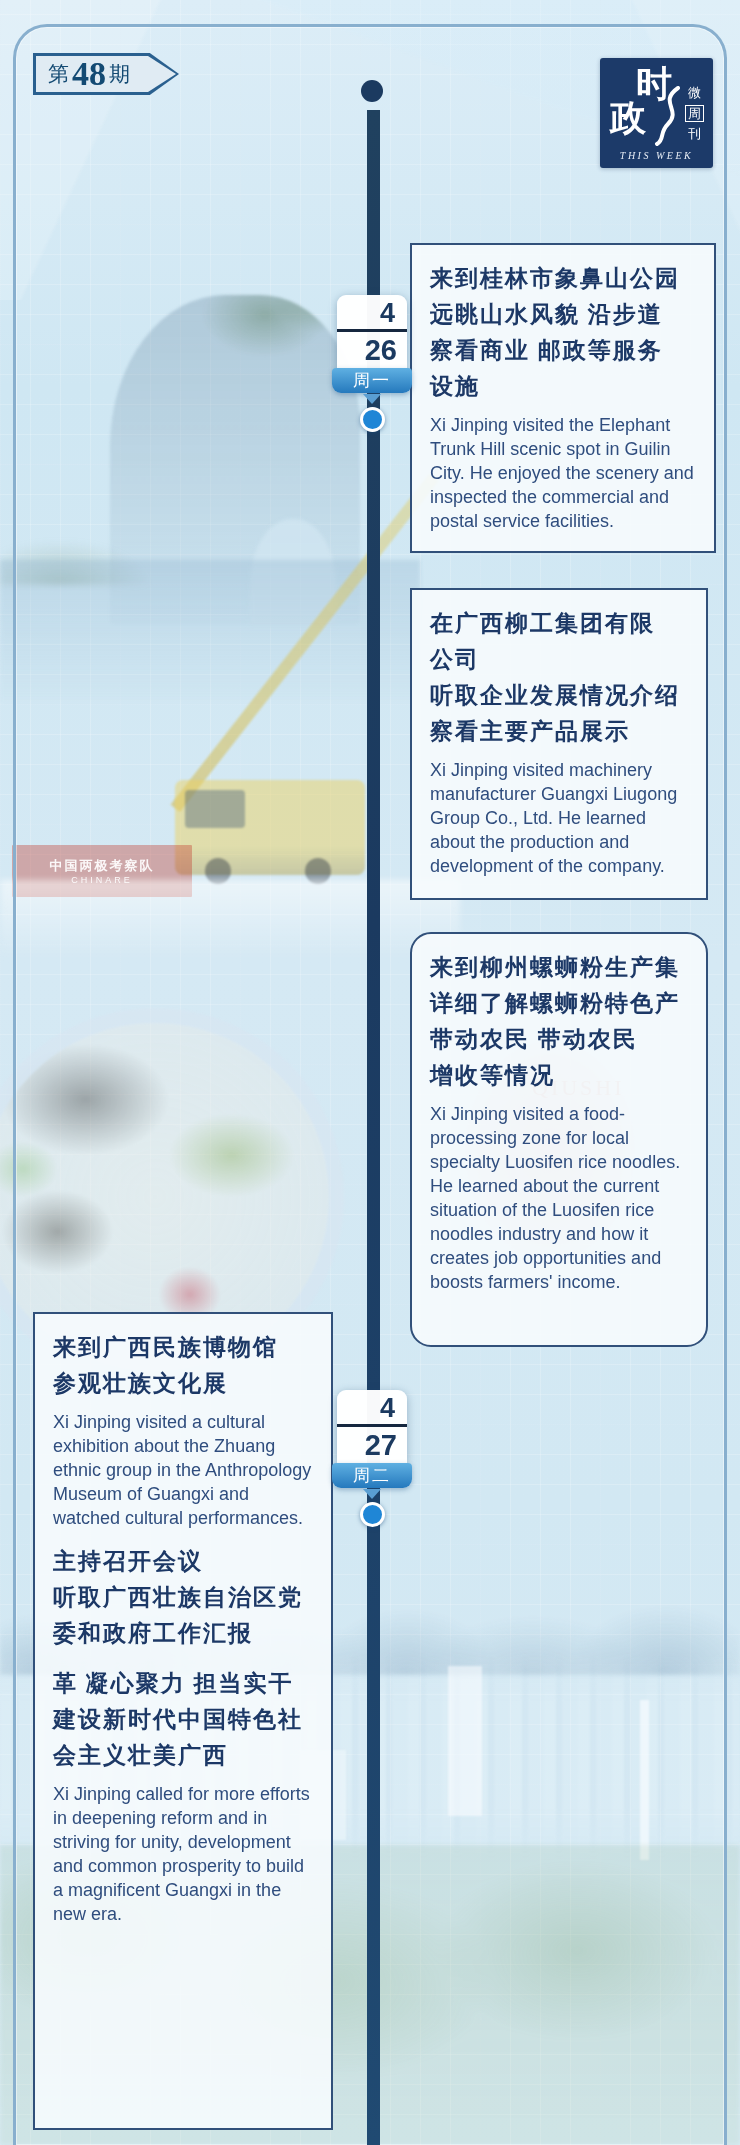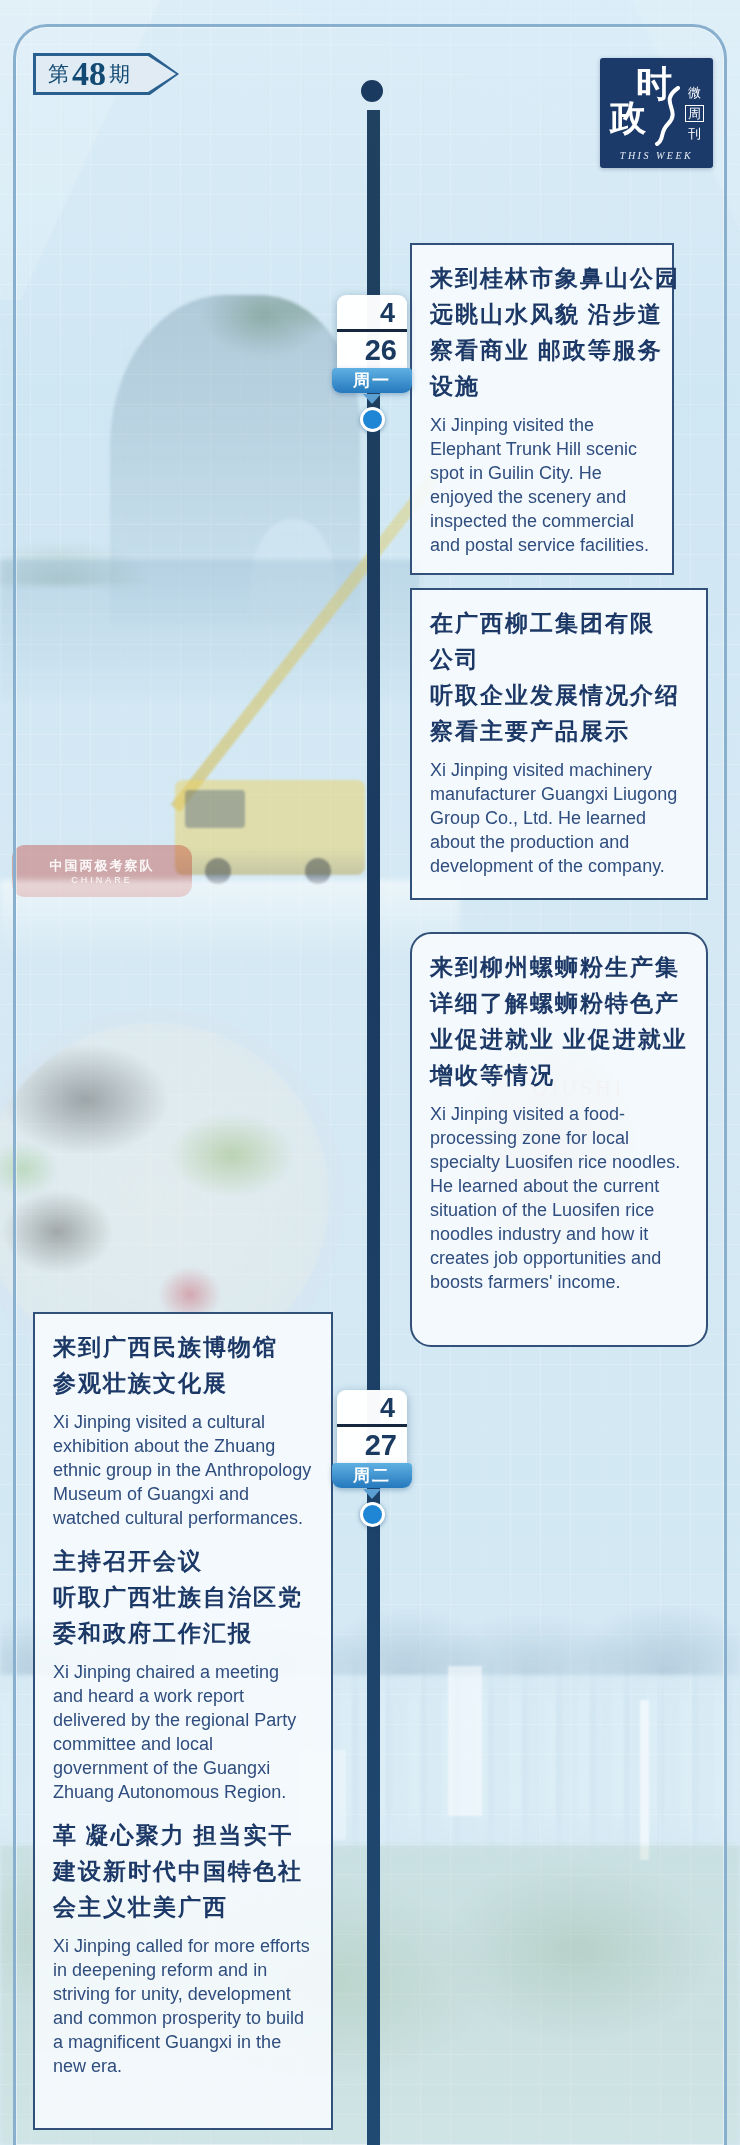--- a/index.html
+++ b/index.html
@@ -32,21 +32,21 @@
   .ph-water{left:0;top:560px;width:420px;height:140px;filter:blur(2px);
     background:linear-gradient(180deg,rgba(150,185,210,.35),rgba(190,220,235,.12));}
 
   
   .ph-boom{left:180px;top:800px;width:420px;height:12px;transform-origin:0 100%;transform:rotate(-52deg);
     background:linear-gradient(90deg,rgba(210,180,60,.50),rgba(230,205,90,.40));filter:blur(1px);}
   .ph-cab{left:175px;top:780px;width:190px;height:95px;border-radius:8px;filter:blur(1px);
     background:linear-gradient(180deg,rgba(235,210,100,.50) 70%,rgba(180,160,70,.45));}
   .ph-win{left:185px;top:790px;width:60px;height:38px;border-radius:4px;background:rgba(70,95,120,.40);filter:blur(1px);}
   .ph-wheel{width:26px;height:26px;border-radius:50%;background:rgba(50,60,70,.45);filter:blur(1px);}
-  .ph-banner{left:12px;top:845px;width:180px;height:52px;border-radius:13px;filter:blur(.4px);
+  .ph-banner{left:12px;top:845px;width:180px;height:52px;border-radius:1px;filter:blur(.4px);
     background:rgba(195,60,48,.38);display:flex;flex-direction:column;align-items:center;justify-content:center;
     color:rgba(255,255,255,.92);}
   .ph-banner .l1{font-size:13px;font-weight:bold;letter-spacing:2px;}
   .ph-banner .l2{font-size:9px;letter-spacing:3px;}
   .ph-snow{left:0;top:880px;width:460px;height:80px;filter:blur(3px);
     background:linear-gradient(180deg,rgba(255,255,255,.55),rgba(255,255,255,0));}
 
   
   .ph-bowl{left:-34px;top:1008px;width:348px;height:348px;border-radius:50%;opacity:.5;filter:blur(1px);
     border:15px solid rgba(215,228,242,.85);background:
@@ -119,32 +119,32 @@
 
   
   .marker{position:absolute;z-index:6;width:72px;display:flex;flex-direction:column;align-items:center;}
   #marker-1{left:336px;top:295px;}
   #marker-2{left:336px;top:1390px;}
   .m-box{width:70px;background:rgba(255,255,255,.97);border-radius:9px 9px 0 0;
     box-shadow:0 2px 8px rgba(30,70,110,.35);padding-top:3px;}
   .m-month{font-size:27px;font-weight:bold;color:#1b3a60;text-align:right;padding-right:12px;
     line-height:31px;border-bottom:3px solid #15273f;}
   .m-day{font-size:29px;font-weight:bold;color:#1b3a60;text-align:right;padding-right:10px;line-height:36px;}
-  .m-week{width:80px;height:25px;line-height:25px;text-align:center;color:#fff;font-size:17px;font-weight:bold;
+  .m-week{width:80px;height:25px;line-height:25px;text-align:center;color:#fff;font-size:17px;font-weight:normal;
     letter-spacing:2px;background:linear-gradient(180deg,#5fb0e2,#2579bd);border-radius:4px 4px 9px 9px;
     box-shadow:0 2px 5px rgba(30,80,130,.35);}
   .m-arrow{width:0;height:0;border-left:9px solid transparent;border-right:9px solid transparent;
     border-top:10px solid #5a9ed2;margin-top:1px;}
   .m-dot{width:19px;height:19px;border-radius:50%;background:#1f86d6;border:3px solid #fff;
     box-shadow:0 1px 4px rgba(20,70,120,.5);margin-top:3px;}
 
   
   .card{position:absolute;z-index:5;background:rgba(246,251,253,.90);border:2px solid #31507a;
     padding:16px 18px;box-sizing:border-box;}
-  #card-1{left:410px;top:243px;width:264px;min-height:310px;}
+  #card-1{left:410px;top:243px;width:306px;min-height:310px;}
   #card-2{left:410px;top:588px;width:298px;min-height:312px;}
   #card-3{left:410px;top:932px;width:298px;min-height:415px;border-radius:21px;}
   #card-4{left:33px;top:1312px;width:300px;min-height:818px;}
   .entry + .entry{margin-top:14px;}
   .zh{margin:0 0 8px;}
   .zh-line{font-family:"Liberation Serif","DejaVu Serif",serif;font-size:23px;line-height:36px;
     letter-spacing:2px;color:#1c3866;white-space:nowrap;font-weight:600;}
   .en{font-size:18px;line-height:24px;color:#2f4d7e;margin:8px 0 0;}
 </style>
 </head>
@@ -254,42 +254,41 @@
       </div>
       <p class="en">Xi Jinping visited machinery manufacturer Guangxi Liugong Group Co., Ltd. He learned about the production and development of the company.</p>
     </div>
   </div>
 
   <div class="card" id="card-3">
     <div class="entry">
       <div class="zh">
         <div class="zh-line">来到柳州螺蛳粉生产集</div>
         <div class="zh-line">详细了解螺蛳粉特色产</div>
-        <div class="zh-line">业促进就业 业促进就业</div>
+        <div class="zh-line">带动农民 带动农民</div>
         <div class="zh-line">增收等情况</div>
       </div>
       <p class="en">Xi Jinping visited a food-processing zone for local specialty Luosifen rice noodles. He learned about the current situation of the Luosifen rice noodles industry and how it creates job opportunities and boosts farmers' income.</p>
     </div>
   </div>
 
   <div class="card" id="card-4">
     <div class="entry">
       <div class="zh">
         <div class="zh-line">来到广西民族博物馆</div>
         <div class="zh-line">参观壮族文化展</div>
       </div>
       <p class="en">Xi Jinping visited a cultural exhibition about the Zhuang ethnic group in the Anthropology Museum of Guangxi and watched cultural performances.</p>
     </div>
     <div class="entry">
       <div class="zh">
         <div class="zh-line">主持召开会议</div>
         <div class="zh-line">听取广西壮族自治区党</div>
         <div class="zh-line">委和政府工作汇报</div>
       </div>
-      <p class="en">Xi Jinping chaired a meeting and heard a work report delivered by the regional Party committee and local government of the Guangxi Zhuang Autonomous Region.</p>
     </div>
     <div class="entry">
       <div class="zh">
         <div class="zh-line">革 凝心聚力 担当实干</div>
         <div class="zh-line">建设新时代中国特色社</div>
         <div class="zh-line">会主义壮美广西</div>
       </div>
       <p class="en">Xi Jinping called for more efforts in deepening reform and in striving for unity, development and common prosperity to build a magnificent Guangxi in the new era.</p>
     </div>
   </div>

